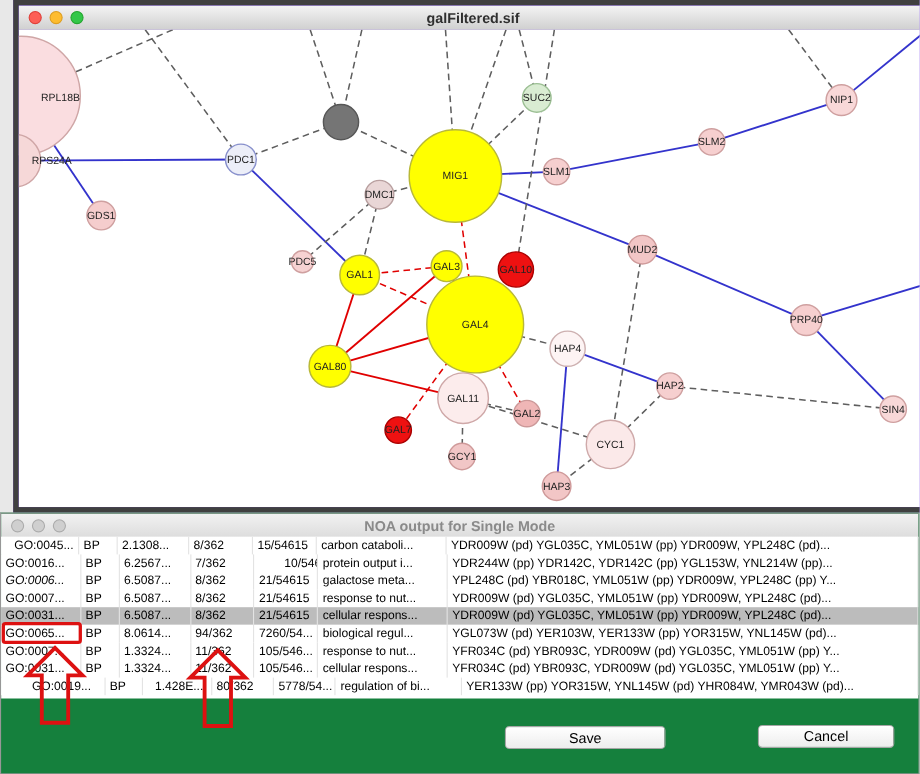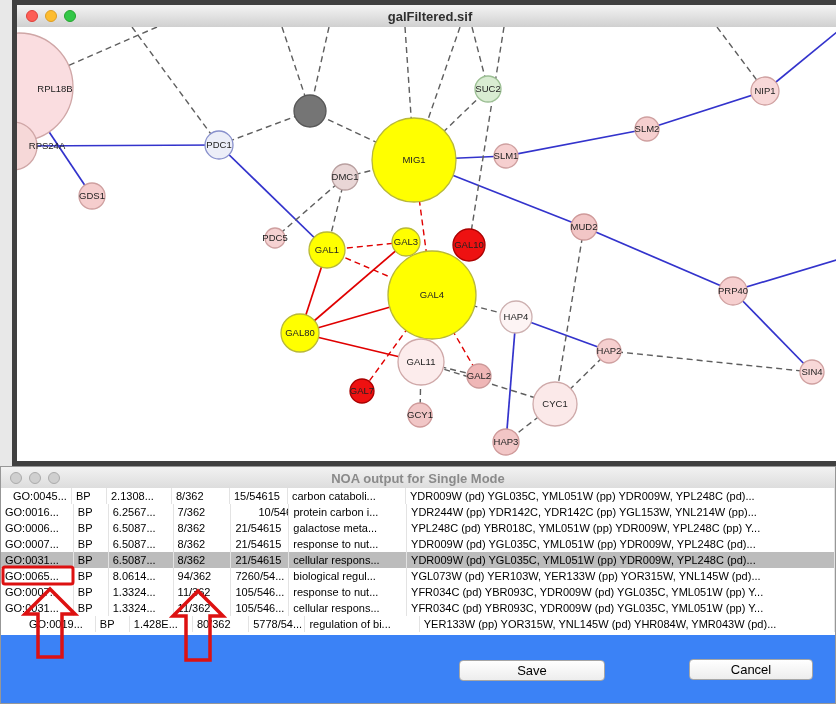--- a/index.html
+++ b/index.html
@@ -1,20 +1,20 @@
 <!DOCTYPE html>
 <html><head>
 <meta charset="utf-8">
 <style>
   html,body{margin:0;padding:0}
   body{width:836px;height:704px;position:relative;font-family:"Liberation Sans",sans-serif;background:#e8e8e8;overflow:hidden}
 
   
   .window-top{position:absolute;left:12px;top:0;width:836px;height:466px;background:#8b5cf6;border:5px solid #404040;box-sizing:border-box;overflow:hidden}
-  .window-bottom{position:absolute;left:0;top:466px;width:836px;height:238px;background:#3b82f6;border:1px solid #979797;box-sizing:border-box;overflow:hidden}
+  .window-bottom{position:absolute;left:0;top:466px;width:836px;height:238px;background:#15803d;border:1px solid #979797;box-sizing:border-box;overflow:hidden}
 
   .titlebar{height:22px;background:linear-gradient(#f4f4f4,#d0d0d0);border-bottom:1px solid #9f9f9f;position:relative;display:flex;align-items:center;justify-content:center}
   .titlebar .title{font-size:13px;font-weight:600;color:#2f2f2f}
   .titlebar.inactive{background:linear-gradient(#f2f2f2,#dcdcdc);border-bottom:1px solid #ababab}
   .titlebar.inactive .title{color:#8a8a8a;font-weight:600}
   .lights{position:absolute;left:9px;top:5px;display:flex;gap:7px}
   .light{width:12px;height:12px;border-radius:50%;box-sizing:border-box}
   .light.red{background:#fd5e56;border:1px solid #df403a}
   .light.yellow{background:#fdbc2f;border:1px solid #dd9e23}
   .light.green{background:#33c748;border:1px solid #24a52e}
@@ -183,25 +183,25 @@
           <div class="tcell" style="width: 58px;">15/54615</div>
           <div class="tcell" style="width: 118px;">carbon cataboli...</div>
           <div class="tcell" style="width: 429px;">YDR009W (pd) YGL035C, YML051W (pp) YDR009W, YPL248C (pd)...</div>
         </div>
         <div class="trow">
           <div class="tcell" style="width: 73px;">GO:0016...</div>
           <div class="tcell" style="width: 35px;">BP</div>
           <div class="tcell" style="width: 65px;">6.2567...</div>
           <div class="tcell" style="width: 58px;">7/362</div>
           <div class="tcell" style="width: 58px; padding-left: 27px;">10/54615</div>
-          <div class="tcell" style="width: 118px;">protein carbon i...</div>
+          <div class="tcell" style="width: 118px;">protein output i...</div>
           <div class="tcell" style="width: 429px;">YDR244W (pp) YDR142C, YDR142C (pp) YGL153W, YNL214W (pp)...</div>
         </div>
         <div class="trow">
-          <div class="tcell" style="width: 73px;">GO:0006...</div>
+          <div class="tcell" style="width: 73px; font-style: italic;">GO:0006...</div>
           <div class="tcell" style="width: 35px;">BP</div>
           <div class="tcell" style="width: 65px;">6.5087...</div>
           <div class="tcell" style="width: 58px;">8/362</div>
           <div class="tcell" style="width: 58px;">21/54615</div>
           <div class="tcell" style="width: 118px;">galactose meta...</div>
           <div class="tcell" style="width: 429px;">YPL248C (pd) YBR018C, YML051W (pp) YDR009W, YPL248C (pp) Y...</div>
         </div>
         <div class="trow">
           <div class="tcell" style="width: 73px;">GO:0007...</div>
           <div class="tcell" style="width: 35px;">BP</div>
@@ -243,21 +243,21 @@
           <div class="tcell" style="width: 35px;">BP</div>
           <div class="tcell" style="width: 65px;">1.3324...</div>
           <div class="tcell" style="width: 58px;">11/362</div>
           <div class="tcell" style="width: 58px;">105/546...</div>
           <div class="tcell" style="width: 118px;">cellular respons...</div>
           <div class="tcell" style="width: 429px;">YFR034C (pd) YBR093C, YDR009W (pd) YGL035C, YML051W (pp) Y...</div>
         </div>
         <div class="trow">
           <div class="tcell" style="width: 73px; margin-left: 24px;">GO:0019...</div>
           <div class="tcell" style="width: 35px;">BP</div>
-          <div class="tcell" style="width: 65px;">1.428E...</div>
+          <div class="tcell" style="width: 65px; text-align: center;">1.428E...</div>
           <div class="tcell" style="width: 58px;">80/362</div>
           <div class="tcell" style="width: 58px;">5778/54...</div>
           <div class="tcell" style="width: 118px;">regulation of bi...</div>
           <div class="tcell" style="width: 429px;">YER133W (pp) YOR315W, YNL145W (pd) YHR084W, YMR043W (pd)...</div>
         </div>
       </div>
   </div>
 
   <div class="btn" id="save-btn">Save</div>
   <div class="btn" id="cancel-btn">Cancel</div>

